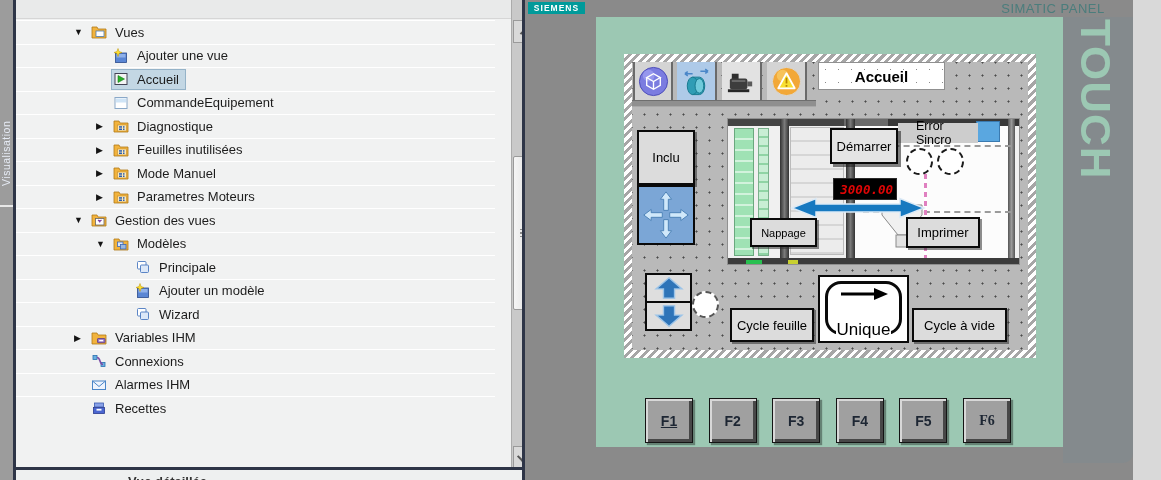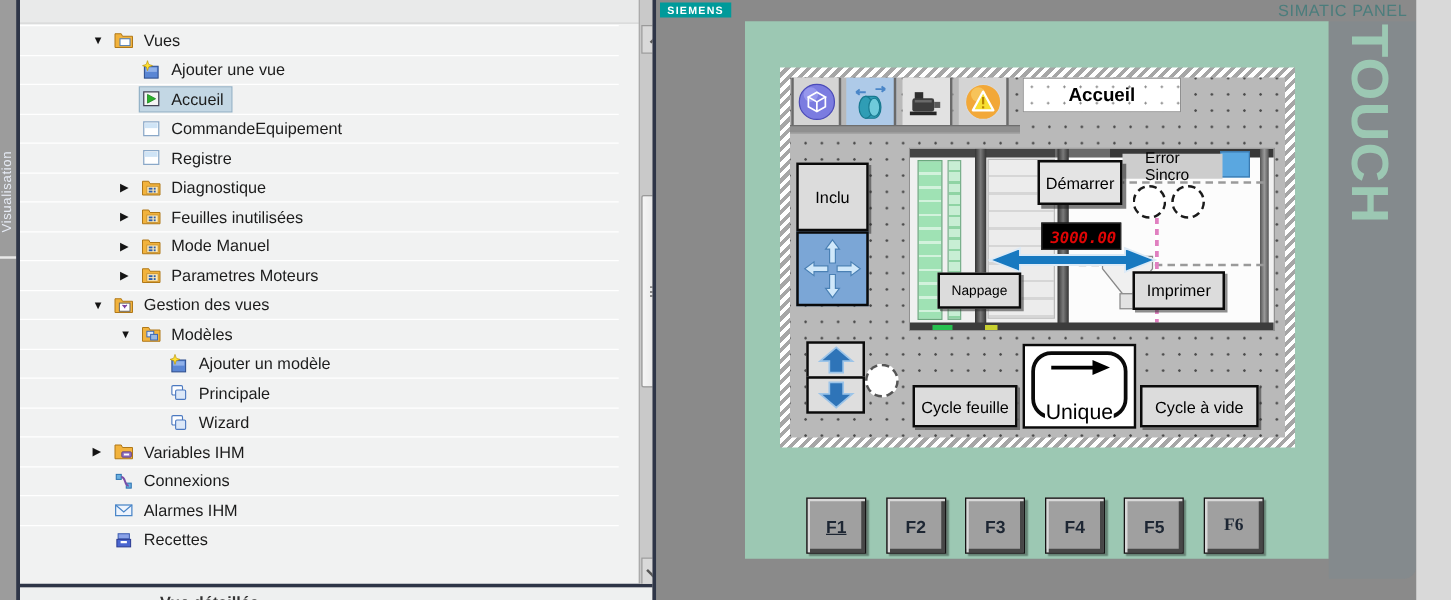--- a/index.html
+++ b/index.html
@@ -44,21 +44,21 @@
   .detail-strip{left:16px;top:470px;width:506px;height:10px;background:#eef0f0;overflow:hidden;}
   .detail-strip span{display:block;margin:4px 0 0 112px;font-size:13px;font-weight:bold;color:#333;}
 
   
   .canvas-border{left:522px;top:0;width:3px;height:480px;background:#2e3547;}
   .canvas{left:525px;top:0;width:608px;height:480px;background:#8a8a8a;}
   .right-col{left:1133px;top:0;width:28px;height:480px;background:#d9d9d9;}
 
   .siemens{left:3px;top:2px;width:57px;height:12px;background:#009a9a;color:#fff;
     font-size:8.5px;font-weight:bold;letter-spacing:1px;display:flex;align-items:center;justify-content:center;}
-  .simatic{left:455px;top:1px;width:146px;text-align:right;color:#4b7d7c;font-size:13px;letter-spacing:.5px;}
+  .simatic{left:455px;top:1px;width:146px;text-align:center;color:#4b7d7c;font-size:13px;letter-spacing:.5px;}
 
   .bezel{left:71px;top:17px;width:467px;height:430px;background:#9cc8b3;}
   .touch-strip{left:538px;top:17px;width:70px;height:446px;background:#848a8d;border-bottom-right-radius:10px;overflow:hidden;}
   .touch-text{position:absolute;left:8px;top:2px;writing-mode:vertical-rl;color:#9cc8b3;
     font-weight:bold;font-size:44px;letter-spacing:1px;transform:scale(.95,1);transform-origin:top left;}
 
   
   .fkey{position:absolute;top:381px;width:48px;height:45px;background:#a0a0a0;border:1px solid #141414;
     box-shadow:inset 2px 2px 0 #d8d8d8, inset -3px -3px 0 #474747, 2px 2px 1px rgba(0,0,0,.35);
     display:flex;align-items:center;justify-content:center;font-size:14px;font-weight:bold;color:#1d2633;}
@@ -190,32 +190,20 @@
             <span class="t-ico">
               <svg viewBox="0 0 16 16">
                 <rect x="2" y="2.5" width="12" height="11" fill="#fff" stroke="#8aa8c8" stroke-width="1"></rect>
                 <rect x="3" y="3.5" width="10" height="4" fill="#cfe4f6"></rect>
               </svg>
             </span>
             <span class="t-lbl">CommandeEquipement</span>
           </span>
         </div>
         <div class="trow lvl1">
-          <span class="t-exp"></span>
-          <span class="selwrap">
-            <span class="t-ico">
-              <svg viewBox="0 0 16 16">
-                <rect x="2" y="2.5" width="12" height="11" fill="#fff" stroke="#8aa8c8" stroke-width="1"></rect>
-                <rect x="3" y="3.5" width="10" height="4" fill="#cfe4f6"></rect>
-              </svg>
-            </span>
-            <span class="t-lbl">Registre</span>
-          </span>
-        </div>
-        <div class="trow lvl1">
           <span class="t-exp">▶</span>
           <span class="selwrap">
             <span class="t-ico">
               <svg viewBox="0 0 16 16">
                 <path d="M1 3 h5 l1 2 h8 v9 H1 z" fill="#f2b33d" stroke="#b07818" stroke-width="0.8"></path>
                 <rect x="4.5" y="7" width="9" height="6" fill="#fde9b8" stroke="#c08a28" stroke-width="0.6"></rect>
                 <rect x="6" y="8.2" width="3" height="1.5" fill="#2a5db0"></rect>
                 <rect x="6" y="10.5" width="3" height="1.5" fill="#2a5db0"></rect>
                 <rect x="10" y="8.2" width="1.5" height="1.5" fill="#2a5db0"></rect>
                 <rect x="10" y="10.5" width="1.5" height="1.5" fill="#2a5db0"></rect>
@@ -296,38 +284,38 @@
               </svg>
             </span>
             <span class="t-lbl">Modèles</span>
           </span>
         </div>
         <div class="trow lvl2">
           <span class="t-exp"></span>
           <span class="selwrap">
             <span class="t-ico">
               <svg viewBox="0 0 16 16">
+                <rect x="2.5" y="2.5" width="8.5" height="7.5" rx="1" fill="#fff" stroke="#4a78c0" stroke-width="0.9"></rect>
+                <rect x="5.5" y="6" width="8" height="7.5" rx="1" fill="#dce8f8" stroke="#4a78c0" stroke-width="0.9"></rect>
+              </svg>
+            </span>
+            <span class="t-lbl">Principale</span>
+          </span>
+        </div>
+        <div class="trow lvl2">
+          <span class="t-exp"></span>
+          <span class="selwrap">
+            <span class="t-ico">
+              <svg viewBox="0 0 16 16">
                 <rect x="2.5" y="5" width="11" height="9.5" fill="#5a86d4" stroke="#2a4a8a" stroke-width="0.8"></rect>
                 <rect x="3.5" y="6" width="9" height="3.5" fill="#9ab8ec" opacity="0.85"></rect>
                 <polygon points="5,0.5 6,3.5 9,4.5 6,5.5 5,8.5 4,5.5 1,4.5 4,3.5" fill="#ffe030" stroke="#b89000" stroke-width="0.5"></polygon>
               </svg>
             </span>
             <span class="t-lbl">Ajouter un modèle</span>
-          </span>
-        </div>
-        <div class="trow lvl2">
-          <span class="t-exp"></span>
-          <span class="selwrap">
-            <span class="t-ico">
-              <svg viewBox="0 0 16 16">
-                <rect x="2.5" y="2.5" width="8.5" height="7.5" rx="1" fill="#fff" stroke="#4a78c0" stroke-width="0.9"></rect>
-                <rect x="5.5" y="6" width="8" height="7.5" rx="1" fill="#dce8f8" stroke="#4a78c0" stroke-width="0.9"></rect>
-              </svg>
-            </span>
-            <span class="t-lbl">Principale</span>
           </span>
         </div>
         <div class="trow lvl2">
           <span class="t-exp"></span>
           <span class="selwrap">
             <span class="t-ico">
               <svg viewBox="0 0 16 16">
                 <rect x="2.5" y="2.5" width="8.5" height="7.5" rx="1" fill="#fff" stroke="#4a78c0" stroke-width="0.9"></rect>
                 <rect x="5.5" y="6" width="8" height="7.5" rx="1" fill="#dce8f8" stroke="#4a78c0" stroke-width="0.9"></rect>
               </svg>

